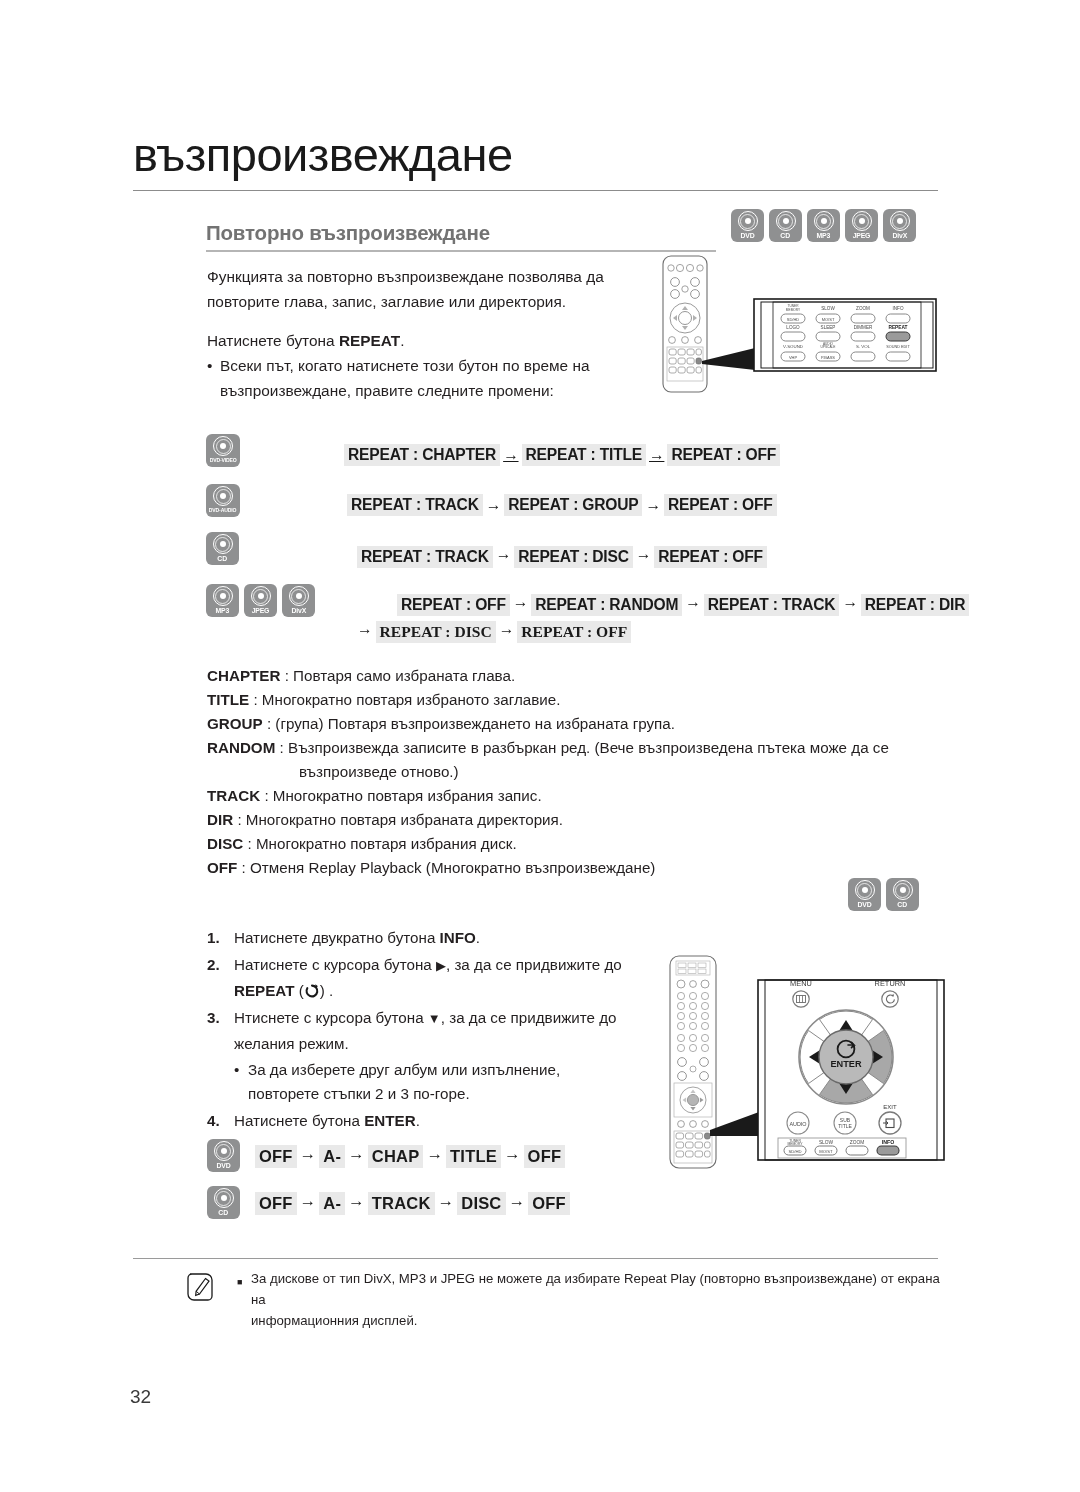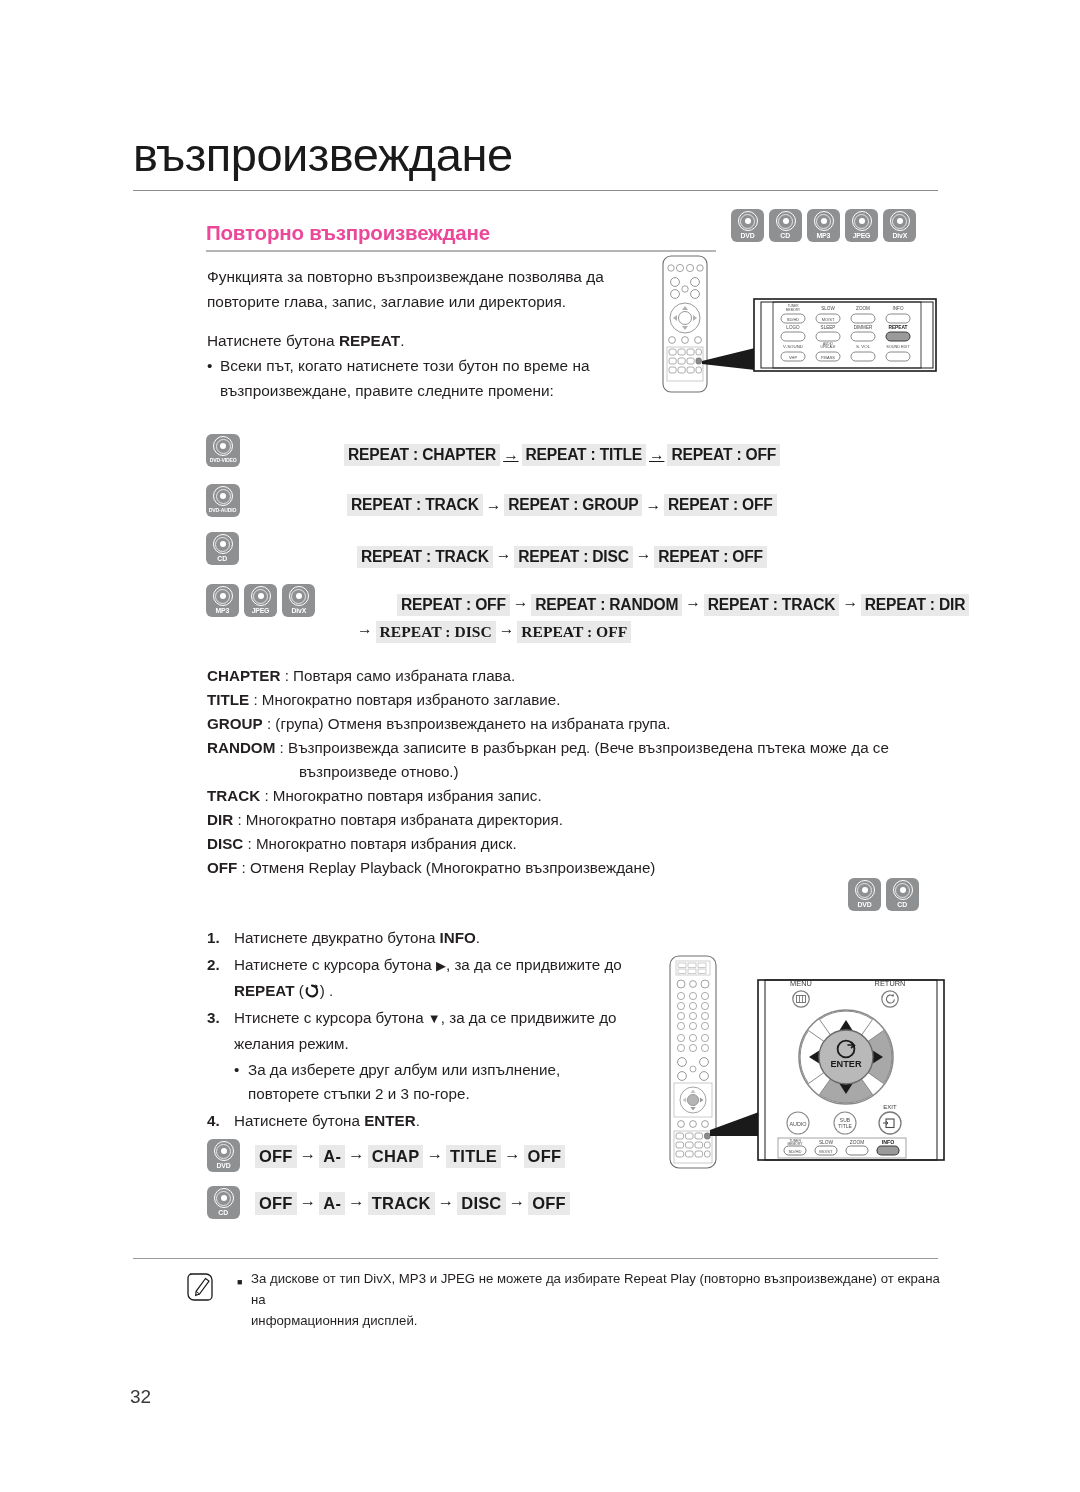--- a/index.html
+++ b/index.html
@@ -22,21 +22,21 @@
     font-size: 47px; font-weight: 400; letter-spacing: -0.5px;
     line-height: 1.0; color: #1a1a1a;
   }
   .chapter-rule {
     position: absolute; left: 133px; top: 190px; width: 805px;
     height: 1px; background: #8c8c8c;
   }
 
   
   .sec-head {
-    position: absolute; font-weight: bold; color: #ec4899;
+    position: absolute; font-weight: bold; color: #737373;
   }
   .sec-head .txt { font-size: 20.5px; letter-spacing: -0.2px; }
   .sec-rule { height: 1.5px; background: #b5b5b5; margin-top: 5px; }
 
   #sec1 { left: 206px; top: 221px; width: 510px; }
   #sec2 { left: 206px; top: 884px; width: 640px; }
 
   
   .badge-row { position: absolute; display: flex; gap: 5px; }
   .badge {
@@ -353,21 +353,21 @@
       </div>
       <div class="seq-text2">
         <span class="arr arr-up">→</span><span class="chip">REPEAT : DISC</span><span class="arr arr-up">→</span><span class="chip">REPEAT : OFF</span>
       </div>
     </div>
   </div>
 
   <div id="defs">
     <div class="def-line"><span class="term">CHAPTER</span><span> : Повтаря само избраната глава.</span></div>
     <div class="def-line"><span class="term">TITLE</span><span> : Многократно повтаря избраното заглавие.</span></div>
-    <div class="def-line"><span class="term">GROUP</span><span> : (група) Отменя възпроизвеждането на избраната група.</span></div>
+    <div class="def-line"><span class="term">GROUP</span><span> : (група) Повтаря възпроизвеждането на избраната група.</span></div>
     <div class="def-line"><span class="term">RANDOM</span><span> : Възпроизвежда записите в разбъркан ред. (Вече възпроизведена пътека може да се</span></div>
     <div class="def-line def-cont">възпроизведе отново.)</div>
     <div class="def-line"><span class="term">TRACK</span><span> : Многократно повтаря избрания запис.</span></div>
     <div class="def-line"><span class="term">DIR</span><span> : Многократно повтаря избраната директория.</span></div>
     <div class="def-line"><span class="term">DISC</span><span> : Многократно повтаря избрания диск.</span></div>
     <div class="def-line"><span class="term">OFF</span><span> : Отменя Replay Playback (Многократно възпроизвеждане)</span></div>
   </div>
 
 
   <div class="badge-row" id="badges-sec2">

